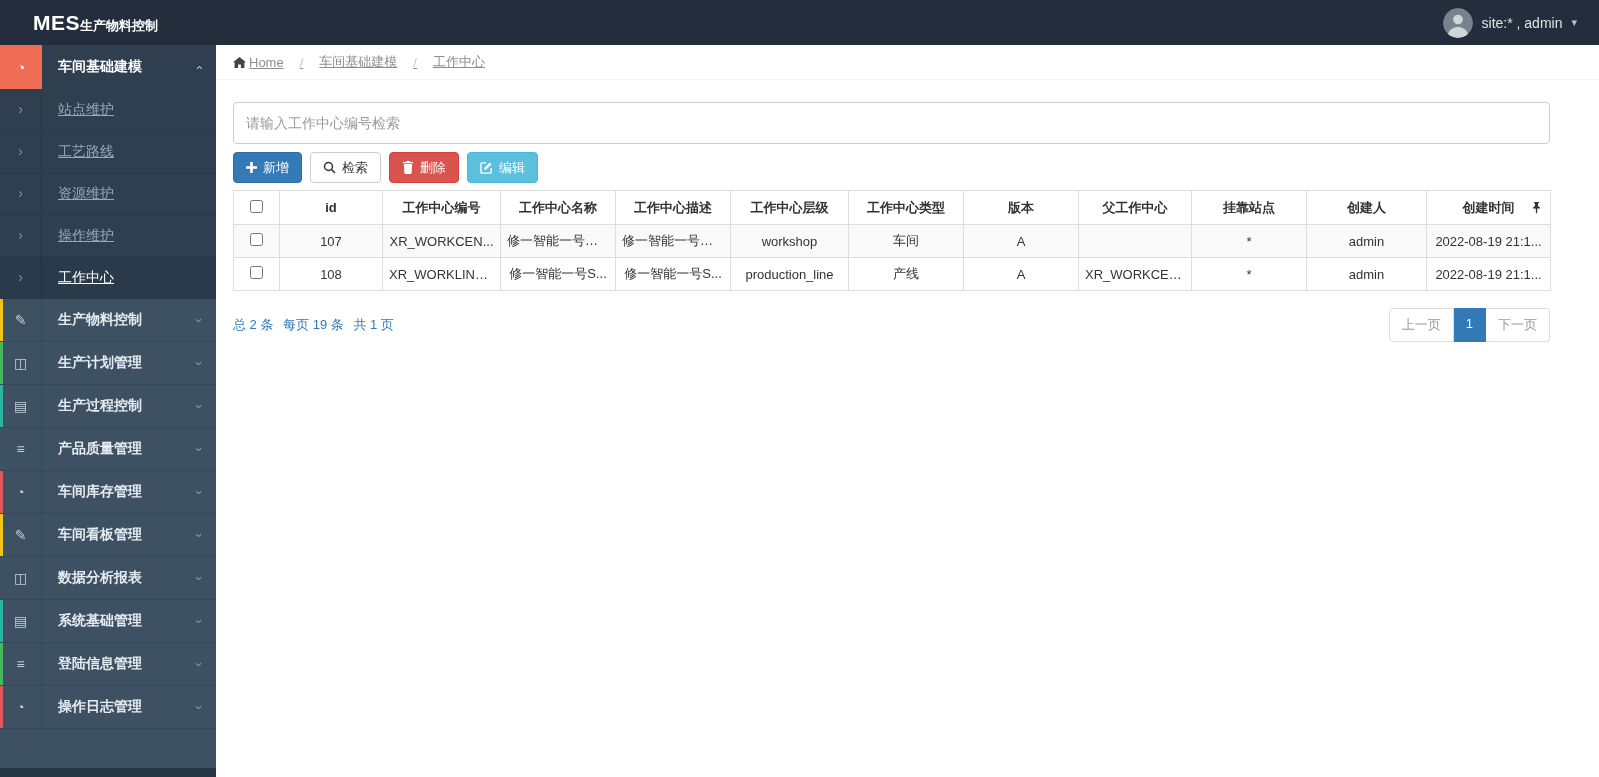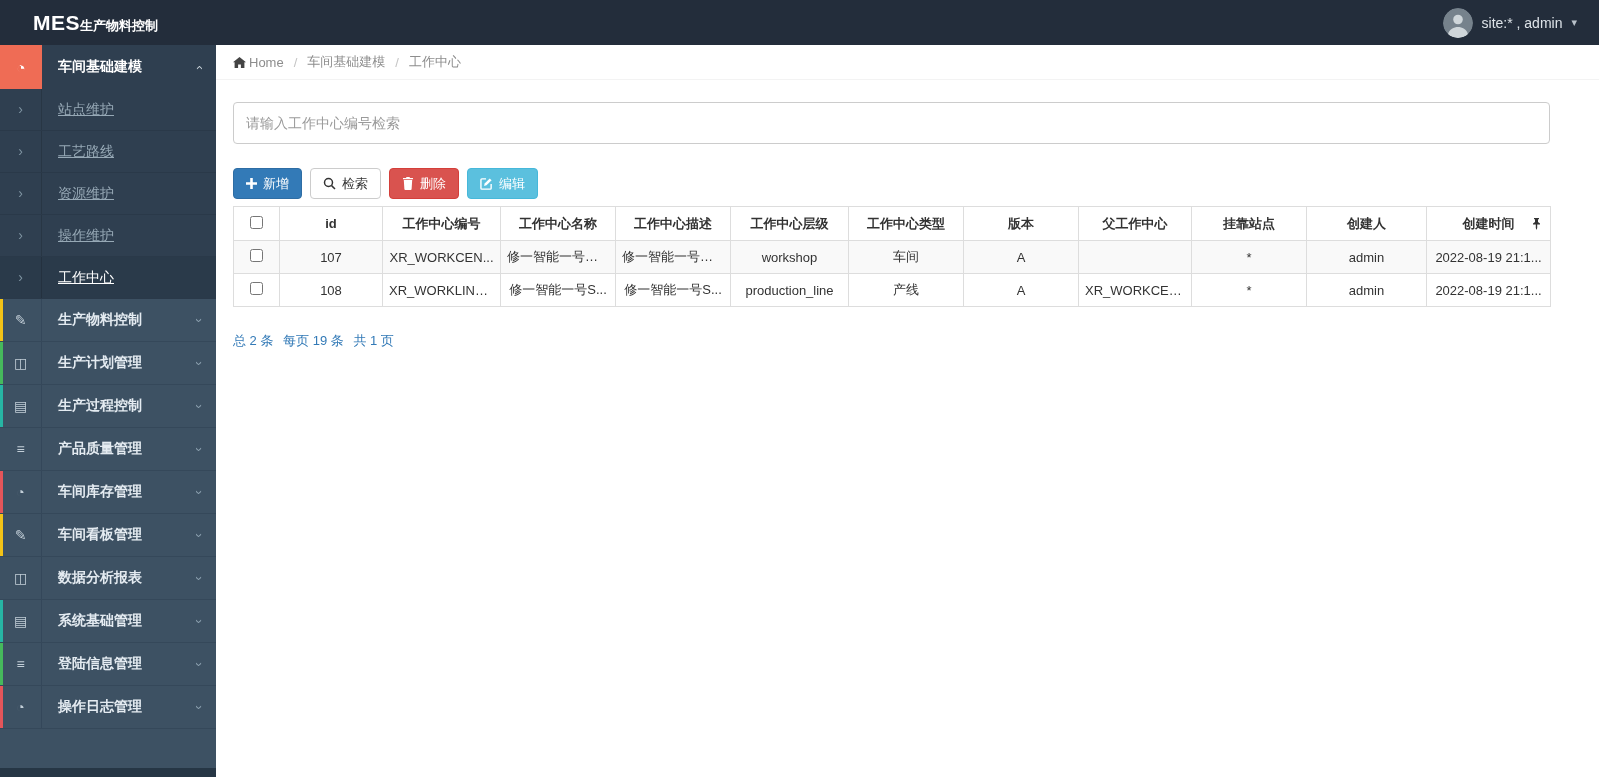--- a/index.html
+++ b/index.html
@@ -40,32 +40,32 @@
   .side-item .icon-cell { width:42px; height:42px; line-height:42px; text-align:center; color:#c3cfd8;
                           font-size:14px; border-right:1px solid #34475a; }
   .side-item .label { flex:1; padding-left:16px; color:#e4ebf1; font-weight:bold; font-size:14px; }
   .side-item .caret { padding-right:15px; color:#8ba0af; font-size:13px; }
 
   .rot-down { display:inline-block; transform:rotate(90deg); }
   .rot-up   { display:inline-block; transform:rotate(-90deg); }
 
   
   .main { position:absolute; left:216px; top:45px; right:0; bottom:0; background:#fff; }
-  .breadcrumb-bar { height:35px; display:flex; align-items:center; gap:10px; padding-left:17px;
-                    font-size:13px; color:#8d8d8d; border-bottom:1px solid #f3f3f3; }
+  .breadcrumb-bar { height:35px; display:flex; align-items:center; gap:16px; padding-left:17px;
+                    font-size:13px; color:#8d8d8d; border-bottom:1px solid #f3f3f3;text-decoration:underline; }
   .breadcrumb-bar .crumb-link { cursor:pointer; }
   .breadcrumb-bar .sep { color:#c4c4c4; }
   .home-wrap { display:flex; align-items:center; gap:3px; cursor:pointer; }
 
   .content { padding:22px 49px 0 17px; }
   .search-input { width:100%; height:34px; border:1px solid #ccc; border-radius:4px;
                   padding:20px 12px; font-size:14px; color:#555; outline:none; }
   .search-input::placeholder { color:#9a9a9a; }
 
-  .btn-row { margin-top:24px; display:flex; gap:8px; }
+  .btn-row { margin-top:8px; display:flex; gap:8px; }
   .btn { height:31px; padding:0 12px; border-radius:4px; font-size:13px; display:inline-flex;
          align-items:center; gap:6px; border:1px solid transparent; cursor:pointer; white-space:nowrap; }
   .btn-primary { background:#337ab7; border-color:#2e6da4; color:#fff; }
   .btn-default { background:#fff; border-color:#ccc; color:#333; }
   .btn-danger  { background:#d9534f; border-color:#d43f3a; color:#fff; }
   .btn-info    { background:#5bc0de; border-color:#46b8da; color:#fff; }
 
   .table-wrap { margin-top:7px; }
   table { width:100%; border-collapse:collapse; table-layout:fixed; font-size:13px; color:#333; }
   th, td { border:1px solid #ddd; text-align:center; height:33px; padding:0 6px;
@@ -318,16 +318,21 @@
         </tbody>
       </table>
     </div>
 
     <div class="pager-row">
       <div class="pager-summary">
         <span>总 2 条</span>
         <span>每页 19 条</span>
         <span>共 1 页</span>
       </div>
+      <div class="pagination">
+        <div class="page-btn first">上一页</div>
+        <div class="page-btn mid active">1</div>
+        <div class="page-btn last">下一页</div>
+      </div>
     </div>
 
   </div>
 </div>
 
 </body></html>

